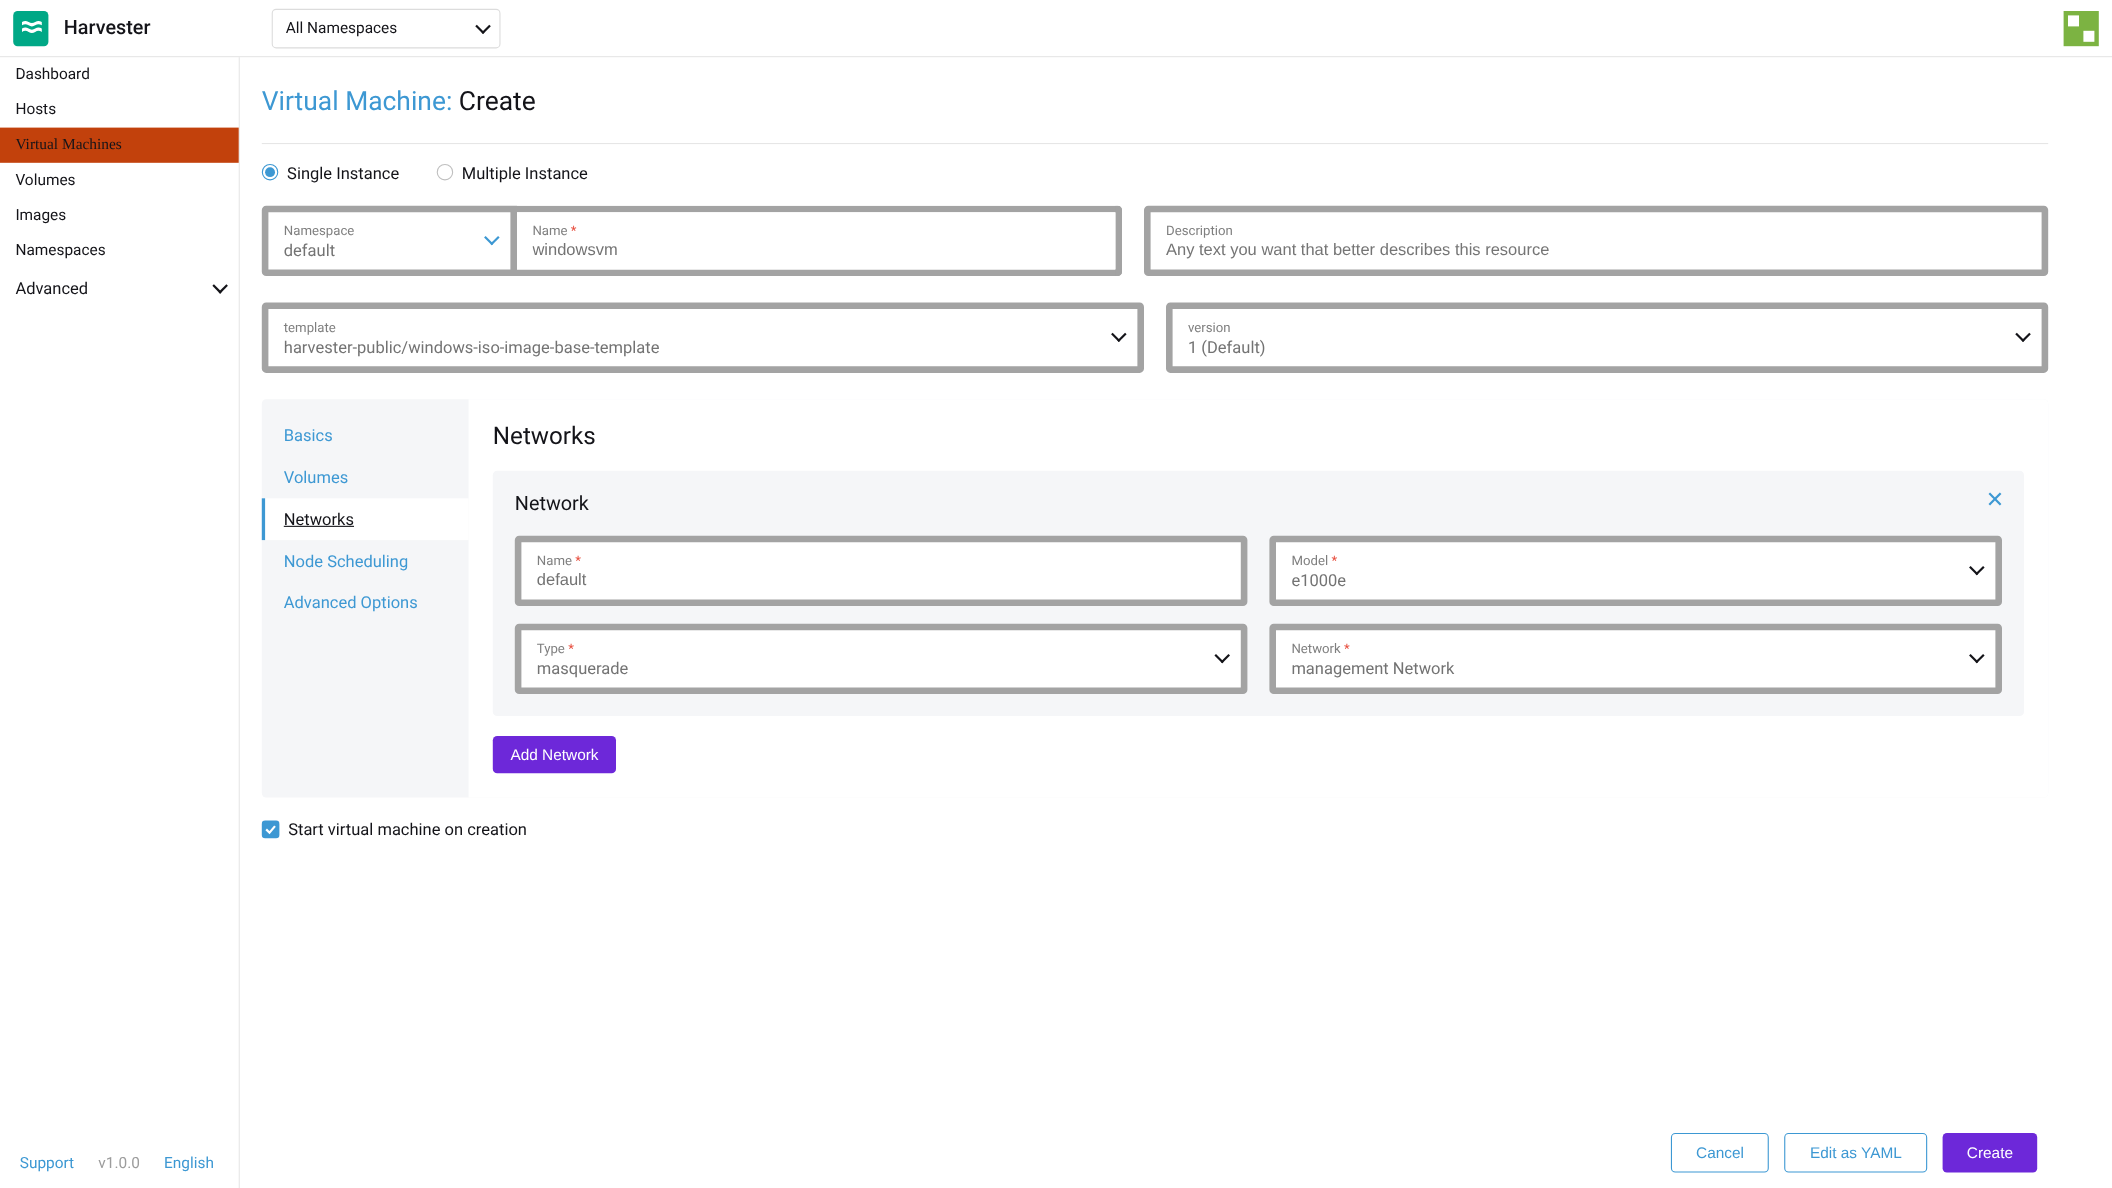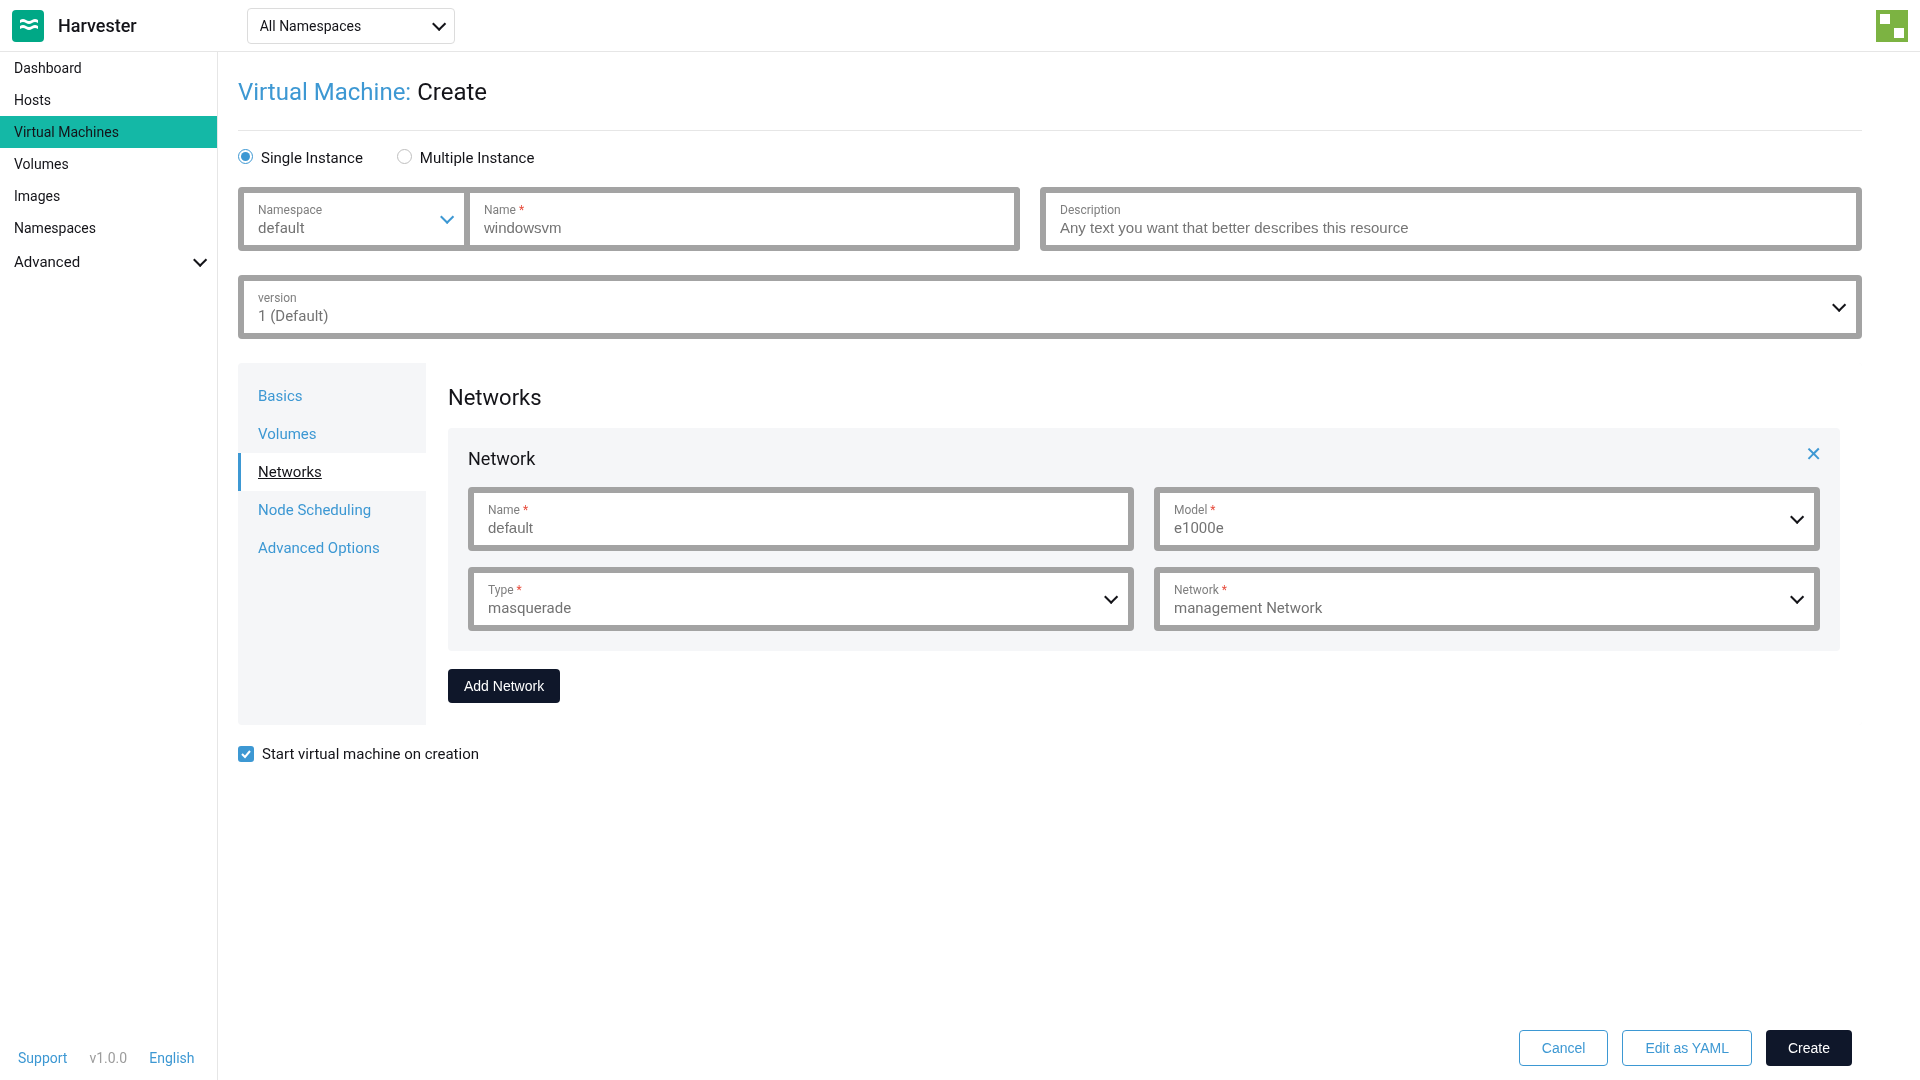--- a/index.html
+++ b/index.html
@@ -14,21 +14,21 @@
 .user-avatar { margin-left: auto; width: 32px; height: 32px; background: #7cb342; position: relative; }
 .user-avatar::before, .user-avatar::after { content:''; position:absolute; background:#fff; }
 .user-avatar::before { width:10px; height:10px; left:4px; top:4px; }
 .user-avatar::after { width:10px; height:10px; right:4px; bottom:4px; }
 
 
 .wrapper { display: flex; height: calc(100% - 52px); }
 .sidebar { width: 218px; border-right: 1px solid #e6e6e6; display: flex; flex-direction: column; }
 .sidebar-nav { flex: 1; }
 .sidebar-item { padding: 8px 14px; font-size: 14px; color: #141419; cursor: pointer; }
-.sidebar-item.active { background: #14b8a6; }
+.sidebar-item.active { background: #c2410c; font-family: Liberation Serif, serif; }
 .sidebar-item.adv { display: flex; justify-content: space-between; align-items: center; padding: 9px 14px; font-size: 15px; }
 .sidebar-footer { display:flex; align-items:center; gap: 22px; padding: 14px 18px; font-size: 14px; }
 .sidebar-footer .lnk { color: #3d98d3; cursor:pointer; }
 .sidebar-footer .ver { color: #9c9c9c; }
 
 .main { flex:1; padding: 26px 58px 0 20px; overflow: auto; }
 .page-title { font-size: 24px; font-weight: 400; margin-bottom: 24px; }
 .page-title .blue { color: #3d98d3; }
 hr.div { border: none; border-top: 1px solid #e6e6e6; margin-bottom: 18px; }
 
@@ -62,21 +62,21 @@
 .tab-content h2 { font-size:22px; font-weight:400; margin-bottom:18px; }
 
 .net-card { background:#f5f6f8; border-radius:4px; padding: 20px; margin-bottom:18px; position:relative; }
 .net-card h3 { font-size:18px; font-weight:400; margin-bottom:18px; }
 .close-x { position:absolute; right:18px; top:14px; font-size:20px; color:#3d98d3; cursor:pointer; font-weight:300; }
 .net-row { display:flex; gap:20px; margin-bottom:16px; }
 .net-row:last-child { margin-bottom:0; }
 .net-row .field { background:#fff; }
 
 .btn { display:inline-block; padding:9px 16px; border-radius:4px; font-size:14px; cursor:pointer; border:none; }
-.btn-primary { background:#0f172a; color:#fff; }
+.btn-primary { background:#6d28d9; color:#fff; }
 .btn-outline { background:#fff; color:#3d98d3; border:1px solid #3d98d3; }
 
 .footer-actions { position:absolute; bottom:0; right:68px; display:flex; gap:14px; padding: 14px 0; }
 .footer-actions .btn { padding: 9px 22px; }
 
 .chev { display:inline-block; width:10px; height:10px; border-right:2px solid currentColor; border-bottom:2px solid currentColor; transform: rotate(45deg) translateY(-3px); }
 .chev.blue { color:#3d98d3; }
 .chev.dark { color:#141419; }
 </style>
 </head>
@@ -149,20 +149,25 @@
       </div>
       <div class="field" style="flex:1">
         <span class="field-label">Description</span>
         <input class="field-value placeholder" placeholder="Any text you want that better describes this resource" style="">
       </div>
     </div>
 
 
     <div class="field-row">
       <div class="field" style="flex:1">
+        <span class="field-label">template</span>
+        <div class="field-value">harvester-public/windows-iso-image-base-template</div>
+        <span class="caret dark"><span class="chev dark"></span></span>
+      </div>
+      <div class="field" style="flex:1">
         <span class="field-label">version</span>
         <div class="field-value">1 (Default)</div>
         <span class="caret dark"><span class="chev dark"></span></span>
       </div>
     </div>
 
     <div class="tabarea">
       <div class="tabs">
         <div class="tab"><span>Basics</span></div>
         <div class="tab"><span>Volumes</span></div>

